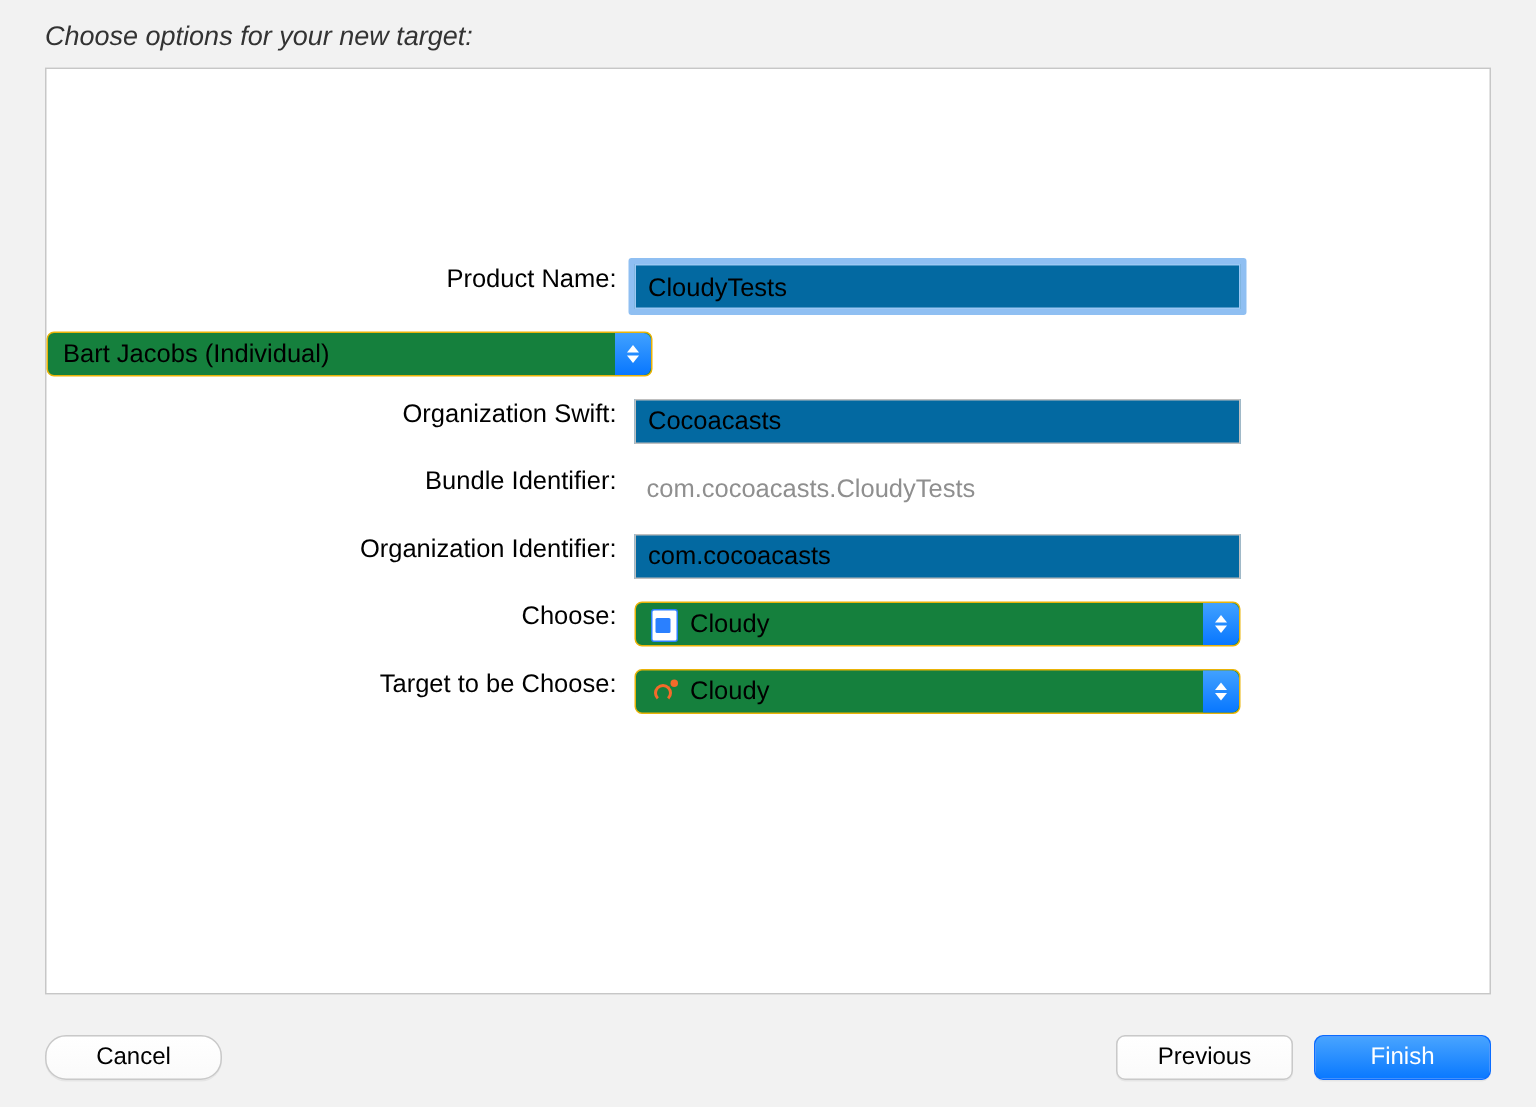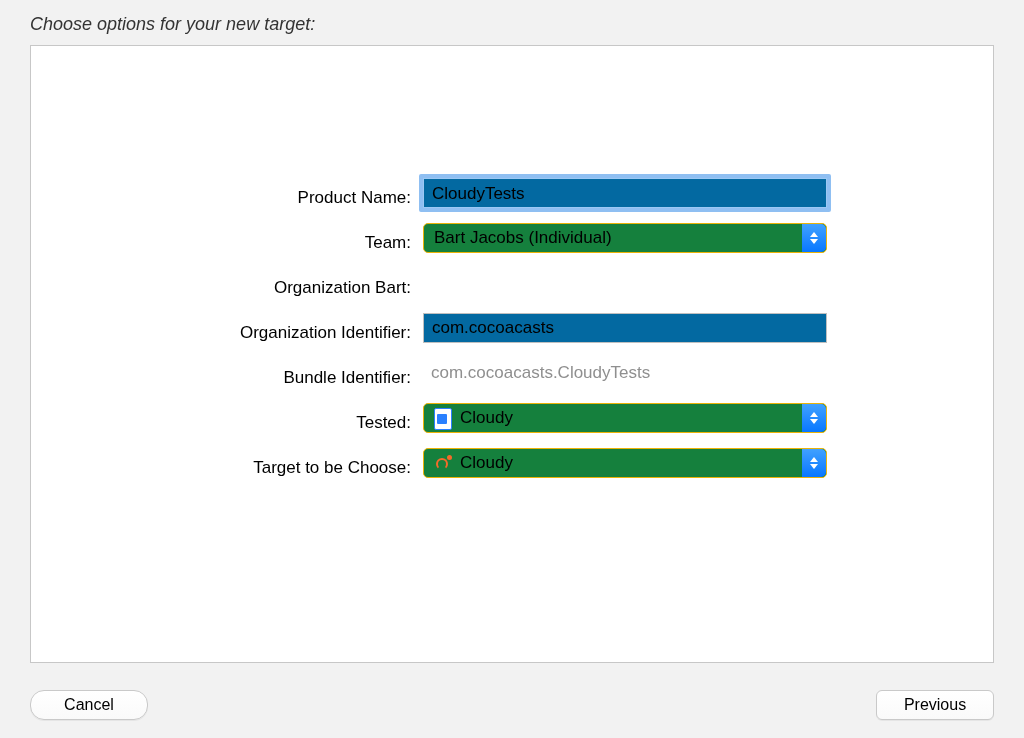--- a/index.html
+++ b/index.html
@@ -26,21 +26,21 @@
     background: #fff;
     border: 1px solid #c7c7c7;
   }
   .form {
     position: absolute;
     top: 130px;
     left: 0; right: 0;
   }
   .row {
     display: flex;
-    align-items: flex-end;
+    align-items: flex-start;
     height: 32px;
     margin-bottom: 13px;
   }
   .label {
     width: 392px;
     text-align: right;
     padding-right: 12px;
     font-size: 17px;
     color: #000;
   }
@@ -171,50 +171,52 @@
   <div class="form">
 
     <div class="row">
       <div class="label">Product Name:</div>
       <div class="field focused">
         <input class="text" value="CloudyTests" style="">
       </div>
     </div>
 
     <div class="row">
-      <div class="label">Team:</div>
       <div class="field">
         <div class="popup">
           <span class="popup-text">Bart Jacobs (Individual)</span>
           <span class="stepper-btn"></span>
         </div>
       </div>
     </div>
 
     <div class="row">
-      <div class="label">Organization Bart:</div>
+      <div class="label">Organization Swift:</div>
+      <div class="field">
+        <input class="text" value="Cocoacasts" style="">
+      </div>
+    </div>
+
+    <div class="row">
+      <div class="label">Bundle Identifier:</div>
+      <div class="field">
+        <div class="static-value">com.cocoacasts.CloudyTests</div>
+      </div>
     </div>
 
     <div class="row">
       <div class="label">Organization Identifier:</div>
       <div class="field">
         <input class="text" value="com.cocoacasts" style="">
       </div>
     </div>
 
-    <div class="row">
-      <div class="label">Bundle Identifier:</div>
-      <div class="field">
-        <div class="static-value">com.cocoacasts.CloudyTests</div>
-      </div>
-    </div>
-
-
-    <div class="row">
-      <div class="label">Tested:</div>
+
+    <div class="row">
+      <div class="label">Choose:</div>
       <div class="field">
         <div class="popup">
           <span class="popup-text">
             <span class="proj-icon"></span>
             <span>Cloudy</span>
           </span>
           <span class="stepper-btn"></span>
         </div>
       </div>
     </div>
@@ -232,13 +234,14 @@
       </div>
     </div>
 
   </div>
 </div>
 
 <div class="footer">
   <button class="btn">Cancel</button>
   <div class="spacer"></div>
   <button class="btn">Previous</button>
+  <button class="btn primary">Finish</button>
 </div>
 
 </body></html>

